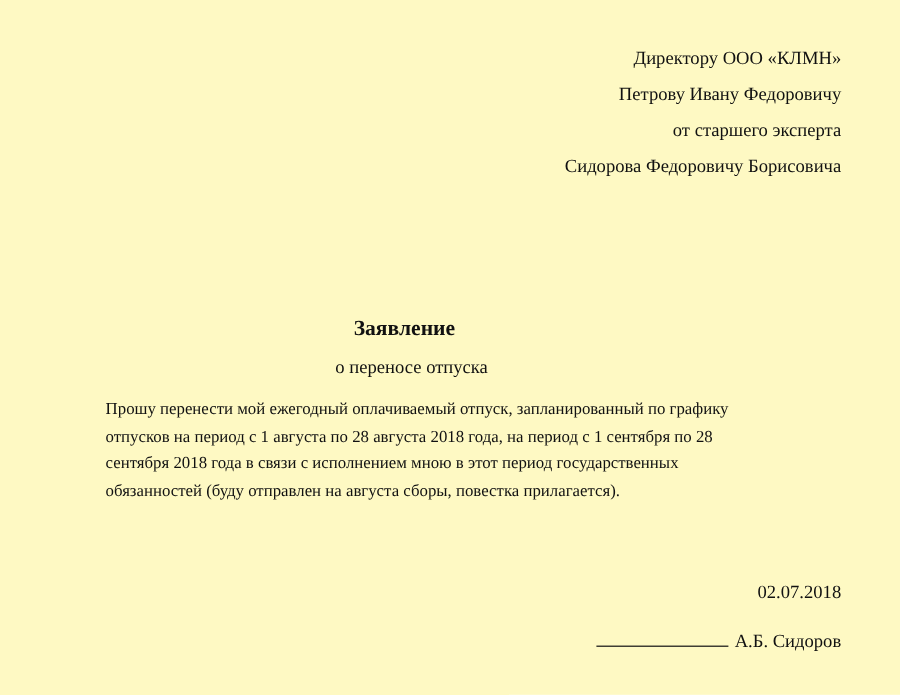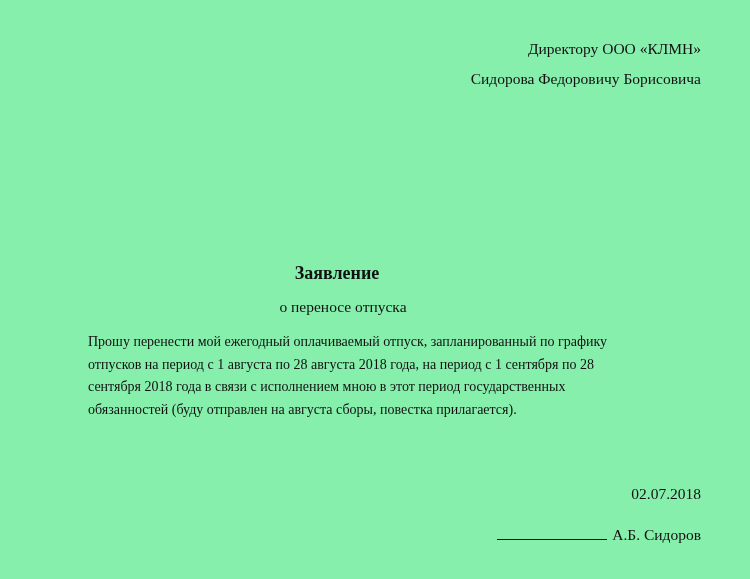--- a/index.html
+++ b/index.html
@@ -12,21 +12,21 @@
       height: 579px;
       position: relative;
       overflow: hidden;
       font-family: "Liberation Serif", "DejaVu Serif", serif;
       color: #111111;
     }
     .page {
       position: absolute;
       left: 0; top: 0;
       width: 750px; height: 579px;
-      background: #86efac;
+      background: #fef9c3;
     }
     .addressee {
       position: absolute;
       right: 49px;
       top: 34px;
       text-align: right;
       font-size: 15.5px;
       line-height: 30px;
     }
     .addressee .line { display: block; white-space: nowrap; }
@@ -83,20 +83,22 @@
       height: 14px;
     }
   </style>
 </head>
 <body>
 
 <div class="page">
 
   <div class="addressee">
     <span class="line">Директору ООО «КЛМН»</span>
+    <span class="line">Петрову Ивану Федоровичу</span>
+    <span class="line">от старшего эксперта</span>
     <span class="line">Сидорова Федоровичу Борисовича</span>
   </div>
 
   <div class="title">Заявление</div>
   <div class="subtitle">о переносе отпуска</div>
 
   <div class="body-text">
     <span class="line">Прошу перенести мой ежегодный оплачиваемый отпуск, запланированный по графику</span>
     <span class="line">отпусков на период с 1 августа по 28 августа 2018 года, на период с 1 сентября по 28</span>
     <span class="line">сентября 2018 года в связи с исполнением мною в этот период государственных</span>

